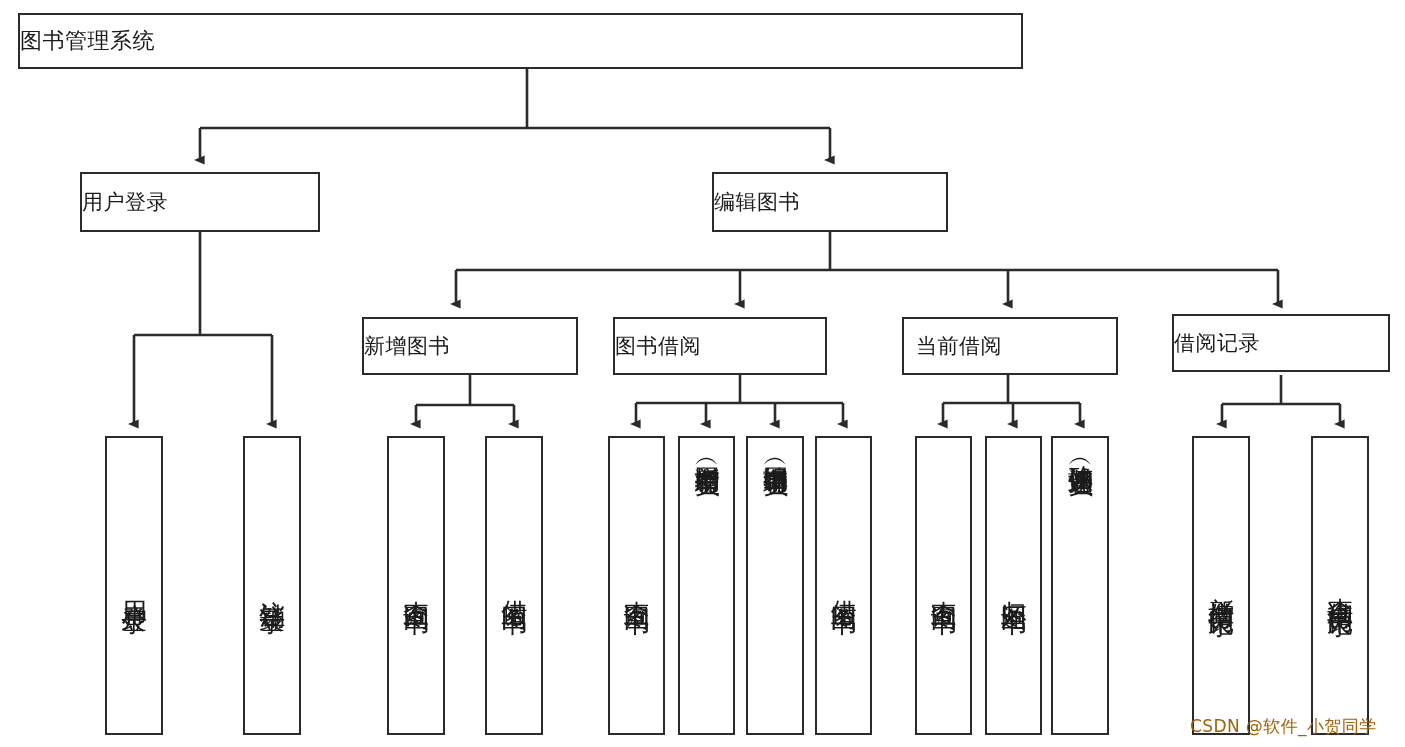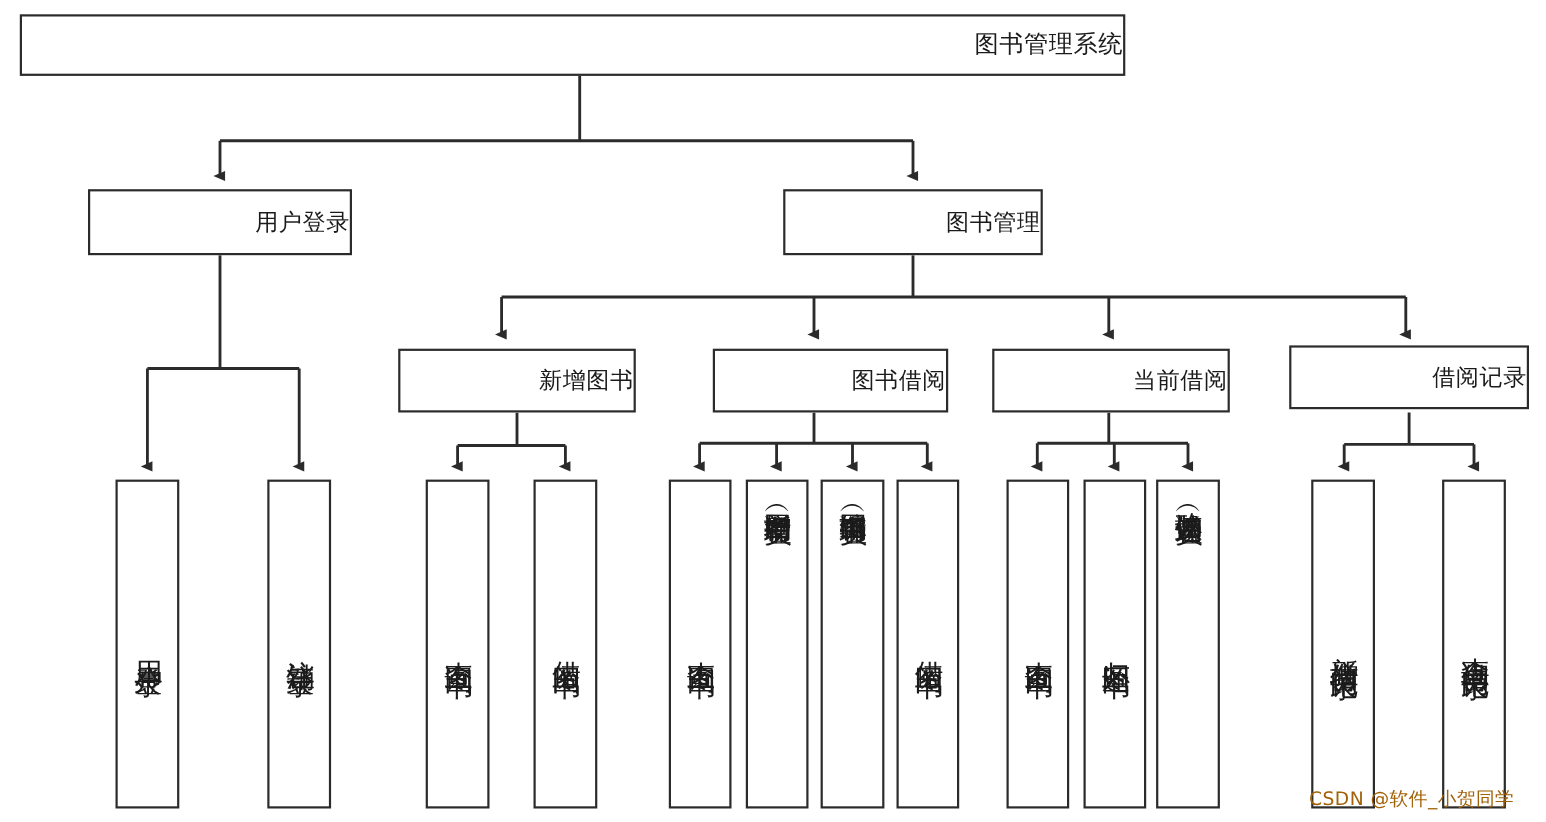--- a/index.html
+++ b/index.html
@@ -25,21 +25,21 @@
     width: 1405px;
     height: 747px;
   }
   .node {
     position: absolute;
     box-sizing: border-box;
     background: #ffffff;
     border: 2px solid #2b2b2b;
     display: flex;
     align-items: center;
-    justify-content: flex-end;
+    justify-content: flex-start;
     color: #1b1b1b;
     z-index: 3;
   }
   .node .label {
     display: block;
     text-align: center;
     line-height: 1.18;
     white-space: nowrap;
   }
   
@@ -139,27 +139,27 @@
   </svg>
 
   <div class="node horiz root" style="left:18px; top:13px; width:1005px; height:56px;">
     <span class="label">图书管理系统</span>
   </div>
 
   <div class="node horiz" style="left:80px; top:172px; width:240px; height:60px;">
     <span class="label">用户登录</span>
   </div>
   <div class="node horiz" style="left:712px; top:172px; width:236px; height:60px;">
-    <span class="label">图书管理</span>
+    <span class="label">编辑图书</span>
   </div>
 
   <div class="node horiz" style="left:362px; top:317px; width:216px; height:58px;">
     <span class="label">新增图书</span>
   </div>
-  <div class="node horiz" style="left:648px; top:317px; width:214px; height:58px;">
+  <div class="node horiz" style="left:613px; top:317px; width:214px; height:58px;">
     <span class="label">图书借阅</span>
   </div>
   <div class="node horiz" style="left:902px; top:317px; width:216px; height:58px;padding-left:12px;">
     <span class="label">当前借阅</span>
   </div>
   <div class="node horiz" style="left:1172px; top:314px; width:218px; height:58px;font-family:Liberation Serif, serif;">
     <span class="label">借阅记录</span>
   </div>
 
   <div class="node vert center" style="left:105px; top:436px; width:58px; height:299px;">

